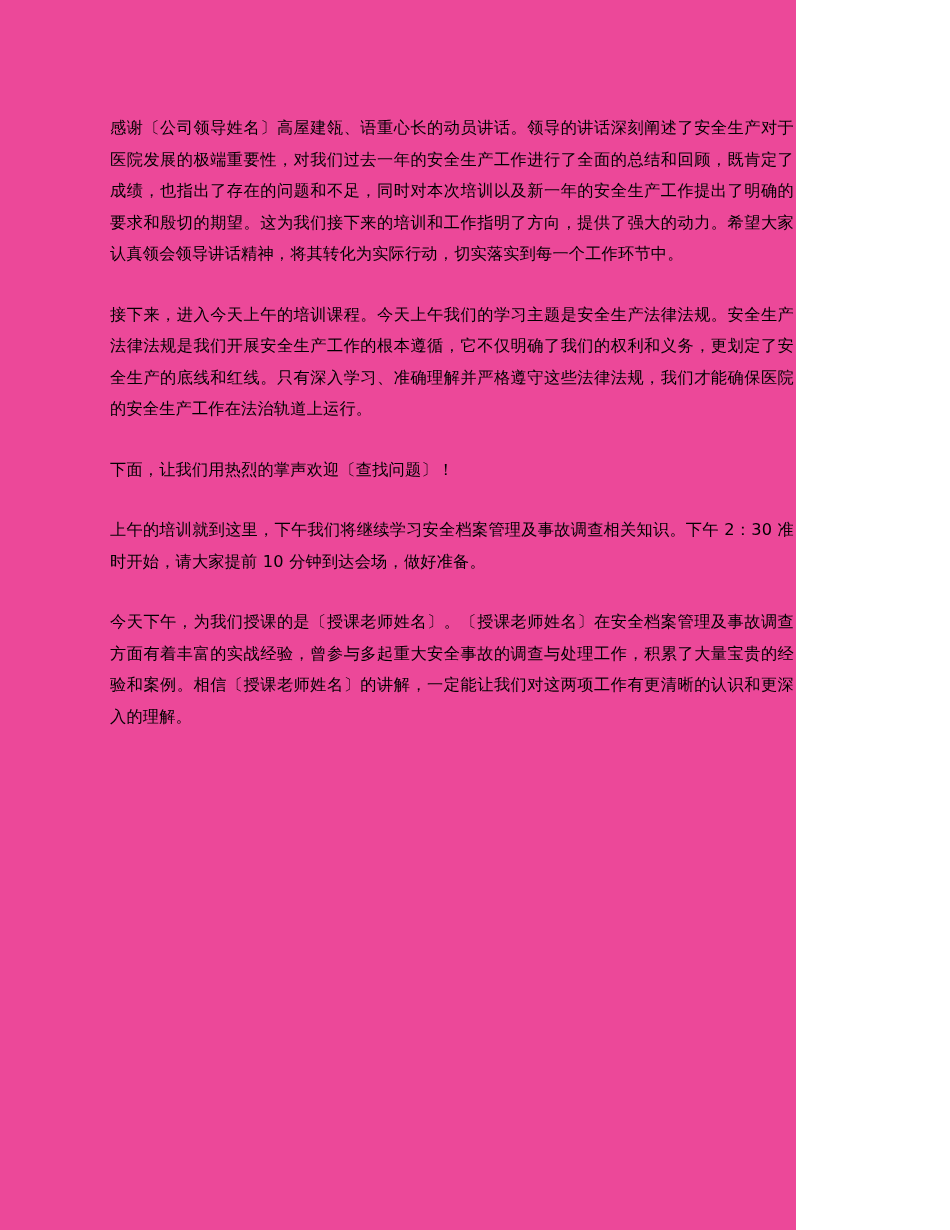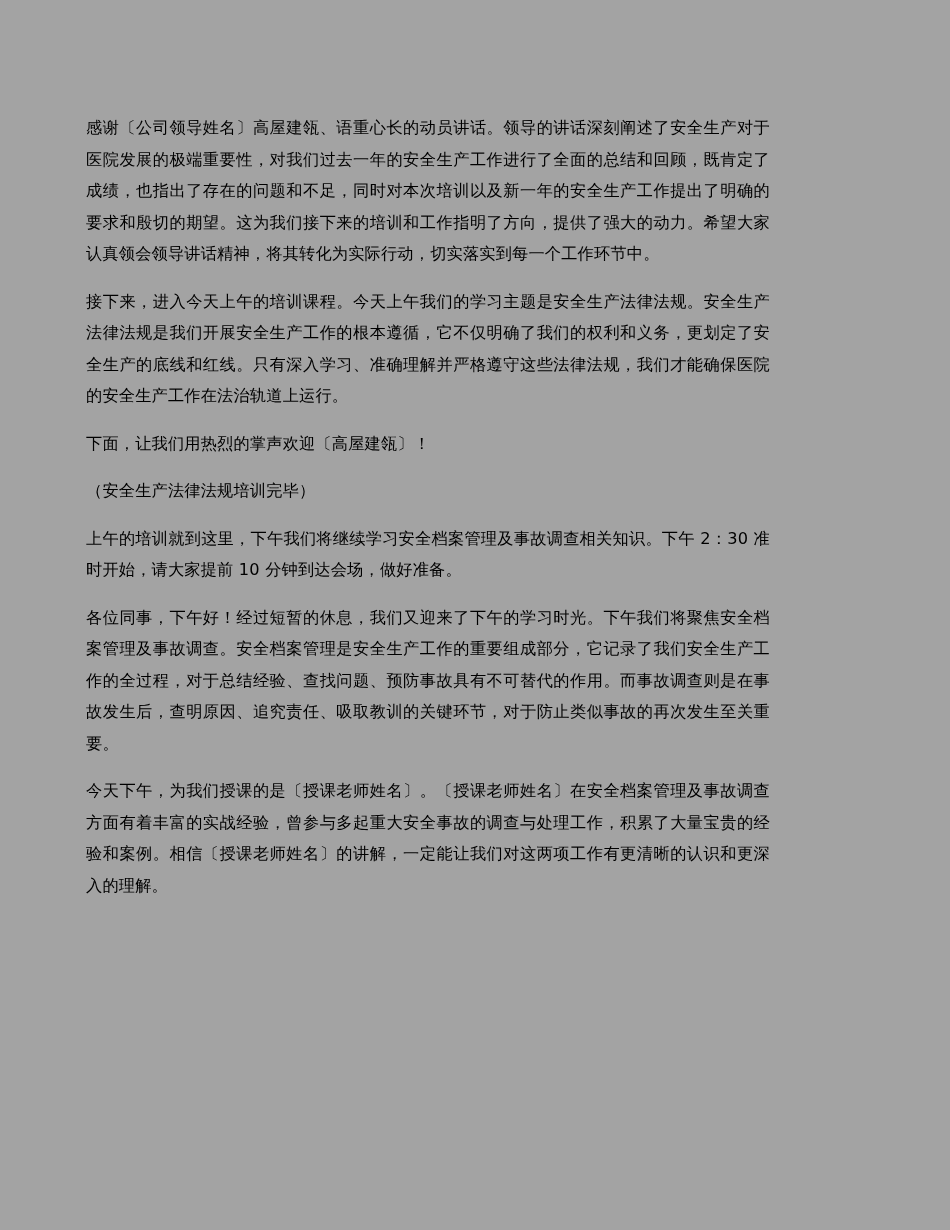--- a/index.html
+++ b/index.html
@@ -9,56 +9,54 @@
   }
   body {
     width: 950px;
     height: 1230px;
     font-family: "Liberation Sans", "DejaVu Sans", sans-serif;
     color: #000000;
     overflow: hidden;
   }
   .page {
     position: relative;
-    width: 950px;
+    width: 796px;
     height: 1230px;
-    background: #a3a3a3;
+    background: #ec4899;
     box-sizing: border-box;
-    padding: 112px 130px 0 86px;
+    padding: 112px 130px 0 110px;
   }
   .doc-body {
     width: 684px;
   }
   p.para {
     margin: 0 0 0 0;
     font-size: 16.2px;
     line-height: 31.5px;
     text-align: justify;
     text-justify: inter-ideograph;
     letter-spacing: 0.2px;
     font-family: "DejaVu Sans", "Liberation Sans", sans-serif;
     word-break: break-all;
   }
   p.para + p.para {
-    margin-top: 16px;
+    margin-top: 29px;
   }
   p.para.gap-large {
     margin-top: 48px;
   }
   p.para.gap-xlarge {
     margin-top: 52px;
   }
 </style>
 </head>
 <body>
 
 <div class="page">
   <div class="doc-body">
     <p class="para">感谢〔公司领导姓名〕高屋建瓴、语重心长的动员讲话。领导的讲话深刻阐述了安全生产对于医院发展的极端重要性，对我们过去一年的安全生产工作进行了全面的总结和回顾，既肯定了成绩，也指出了存在的问题和不足，同时对本次培训以及新一年的安全生产工作提出了明确的要求和殷切的期望。这为我们接下来的培训和工作指明了方向，提供了强大的动力。希望大家认真领会领导讲话精神，将其转化为实际行动，切实落实到每一个工作环节中。</p>
     <p class="para gap-large">接下来，进入今天上午的培训课程。今天上午我们的学习主题是安全生产法律法规。安全生产法律法规是我们开展安全生产工作的根本遵循，它不仅明确了我们的权利和义务，更划定了安全生产的底线和红线。只有深入学习、准确理解并严格遵守这些法律法规，我们才能确保医院的安全生产工作在法治轨道上运行。</p>
-    <p class="para">下面，让我们用热烈的掌声欢迎〔高屋建瓴〕！</p>
-    <p class="para">（安全生产法律法规培训完毕）</p>
+    <p class="para">下面，让我们用热烈的掌声欢迎〔查找问题〕！</p>
     <p class="para">上午的培训就到这里，下午我们将继续学习安全档案管理及事故调查相关知识。下午 2：30 准时开始，请大家提前 10 分钟到达会场，做好准备。</p>
-    <p class="para">各位同事，下午好！经过短暂的休息，我们又迎来了下午的学习时光。下午我们将聚焦安全档案管理及事故调查。安全档案管理是安全生产工作的重要组成部分，它记录了我们安全生产工作的全过程，对于总结经验、查找问题、预防事故具有不可替代的作用。而事故调查则是在事故发生后，查明原因、追究责任、吸取教训的关键环节，对于防止类似事故的再次发生至关重要。</p>
     <p class="para">今天下午，为我们授课的是〔授课老师姓名〕。〔授课老师姓名〕在安全档案管理及事故调查方面有着丰富的实战经验，曾参与多起重大安全事故的调查与处理工作，积累了大量宝贵的经验和案例。相信〔授课老师姓名〕的讲解，一定能让我们对这两项工作有更清晰的认识和更深入的理解。</p>
 
   </div>
 </div>
 
 </body></html>

